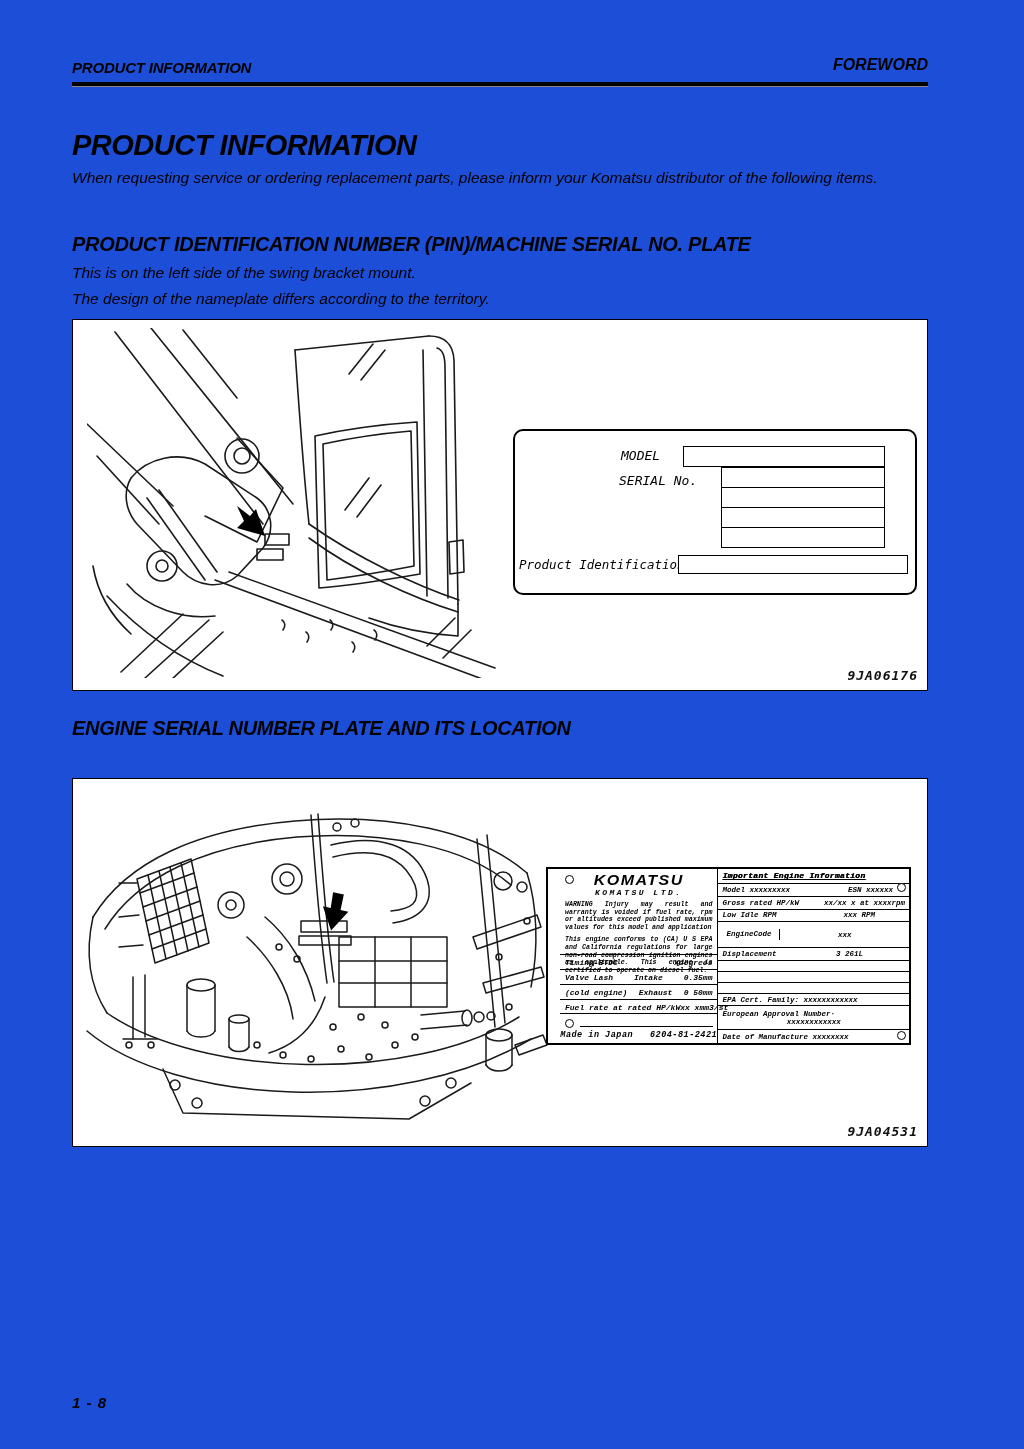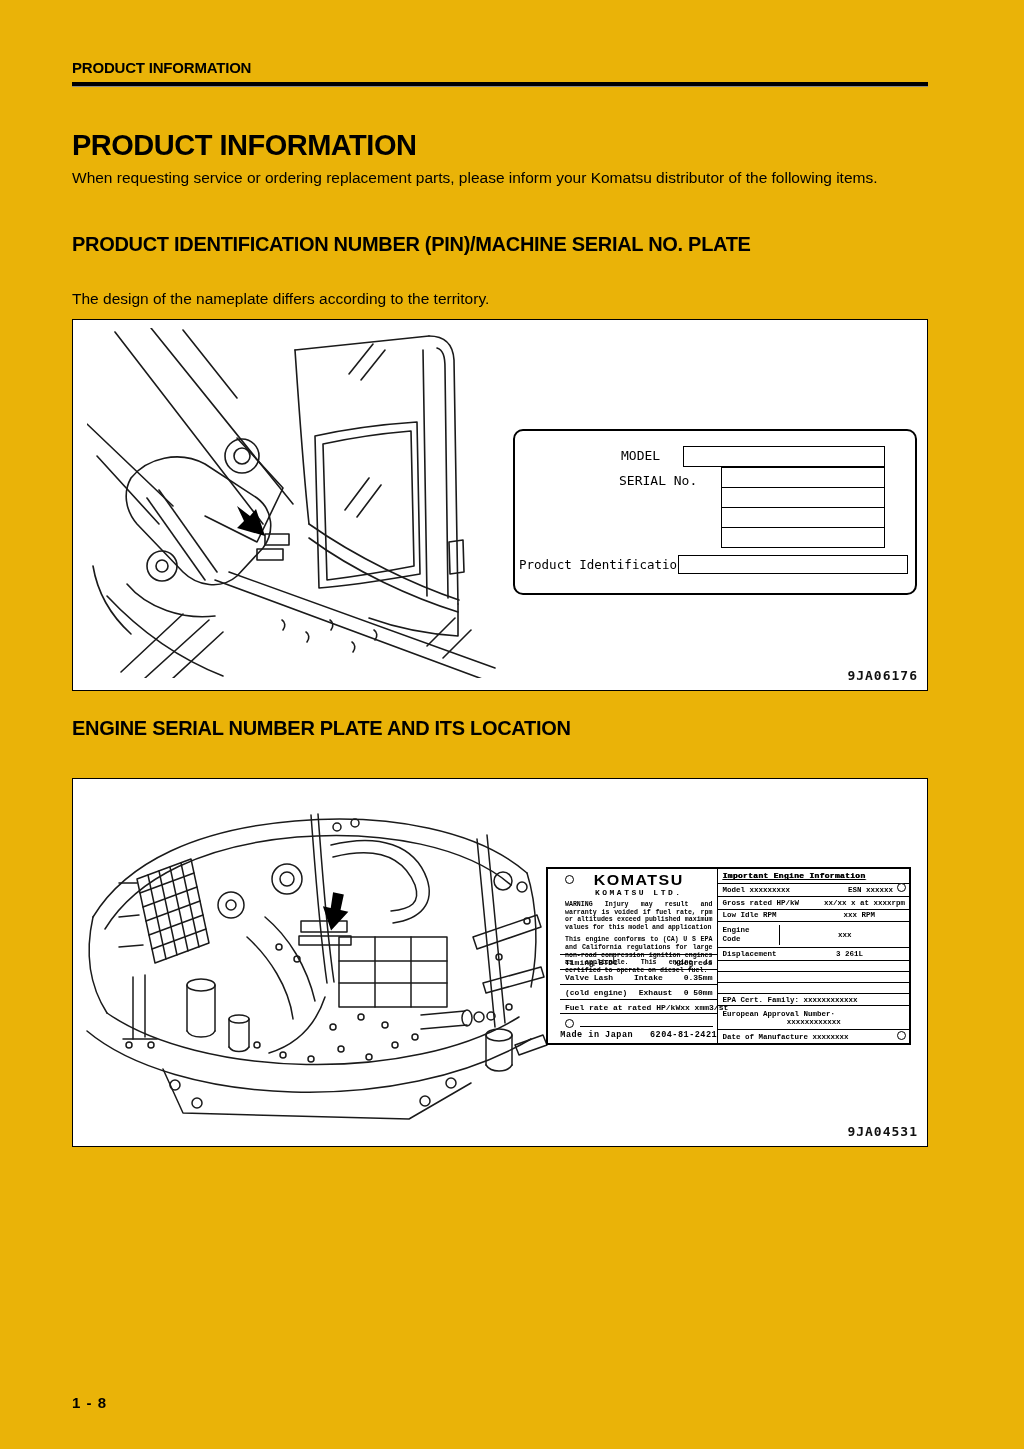--- a/index.html
+++ b/index.html
@@ -1,17 +1,17 @@
 <!DOCTYPE html>
 <html><head>
 <meta charset="utf-8">
 <style>
   html,body{margin:0;padding:0;background:#fff;}
-  .page{position:relative;width:1024px;height:1449px;background:#eab308;color:#000;
-        font-family:"Liberation Sans",sans-serif;overflow:hidden;}
+  .page{position:relative;width:1024px;height:1449px;background:#1d4ed8;color:#000;
+        font-family:"Liberation Sans",sans-serif;overflow:hidden;font-style:italic;}
   .abs{position:absolute;}
   .runhead-l{left:72px;top:59px;font-size:15px;font-weight:bold;letter-spacing:-0.2px;}
   .runhead-r{left:72px;top:56px;width:856px;text-align:right;font-size:16px;font-weight:bold;}
   .headrule{left:72px;top:82px;width:856px;height:4px;background:#000;border-bottom:1px solid #888;}
   .h1{left:72px;top:129px;font-size:29px;font-weight:bold;letter-spacing:-0.5px;}
   .body-text{left:72px;width:856px;font-size:15.5px;line-height:26px;}
   .intro{top:165px;text-align:justify;}
   .h2{left:72px;font-size:20px;font-weight:bold;letter-spacing:-0.3px;}
   .h2-pin{top:233px;}
   .h2-eng{top:717px;}
@@ -59,38 +59,40 @@
 
   .ep-right{flex:1;display:flex;flex-direction:column;position:relative;}
   .epr-row{display:flex;align-items:center;padding:0 4px;font-size:7.5px;white-space:nowrap;box-sizing:border-box;}
   .epr-row + .epr-row{border-top:1px solid #000;}
   .epr-header{height:14px;font-size:8px;text-decoration:underline;text-shadow:0.5px 0 0 #000;letter-spacing:0.3px;}
   .epr-h13{height:13px;gap:25px;}
   .epr-h11{height:11px;}
   .epr-h14{height:14px;}
   .epr-split{height:26px;padding:0;}
   .epr-split .cell-l{width:62px;border-right:1px solid #000;box-sizing:border-box;
-                     padding:1px 4px;display:flex;flex-direction:column;justify-content:center;line-height:9px;}
+                     padding:1px 4px;display:flex;flex-direction:row;justify-content:center;line-height:9px;}
   .epr-split .cell-r{flex:1;text-align:center;}
   .epr-euro{height:24px;flex-direction:column;align-items:stretch;justify-content:center;display:flex;}
   .epr-euro .l2{text-align:center;}
   .sp{justify-content:space-between;}
 </style>
 </head>
 <body>
 
 <div class="page">
 
   <div class="abs runhead-l">PRODUCT INFORMATION</div>
+  <div class="abs runhead-r">FOREWORD</div>
   <div class="abs headrule"></div>
 
   <div class="abs h1">PRODUCT INFORMATION</div>
   <div class="abs h2 h2-pin">PRODUCT IDENTIFICATION NUMBER (PIN)/MACHINE SERIAL NO. PLATE</div>
 
   <div class="abs body-text intro">When requesting service or ordering replacement parts, please inform your Komatsu distributor of the following items.</div>
+  <div class="abs body-text pin-b1">This is on the left side of the swing bracket mount.</div>
   <div class="abs body-text pin-b2">The design of the nameplate differs according to the territory.</div>
 
   <div class="abs figure fig1">
 
     <svg class="lineart" style="left:14px;top:8px;" viewBox="0 0 430 350" width="430" height="350" fill="none" stroke="#1a1a1a" stroke-width="1.6" stroke-linecap="round" stroke-linejoin="round">
 
       <path d="M28,4 L176,196"></path>
         <path d="M64,0 L206,176"></path>
       <path d="M96,2 L150,70"></path>
         <path d="M0,96 L86,178"></path>

